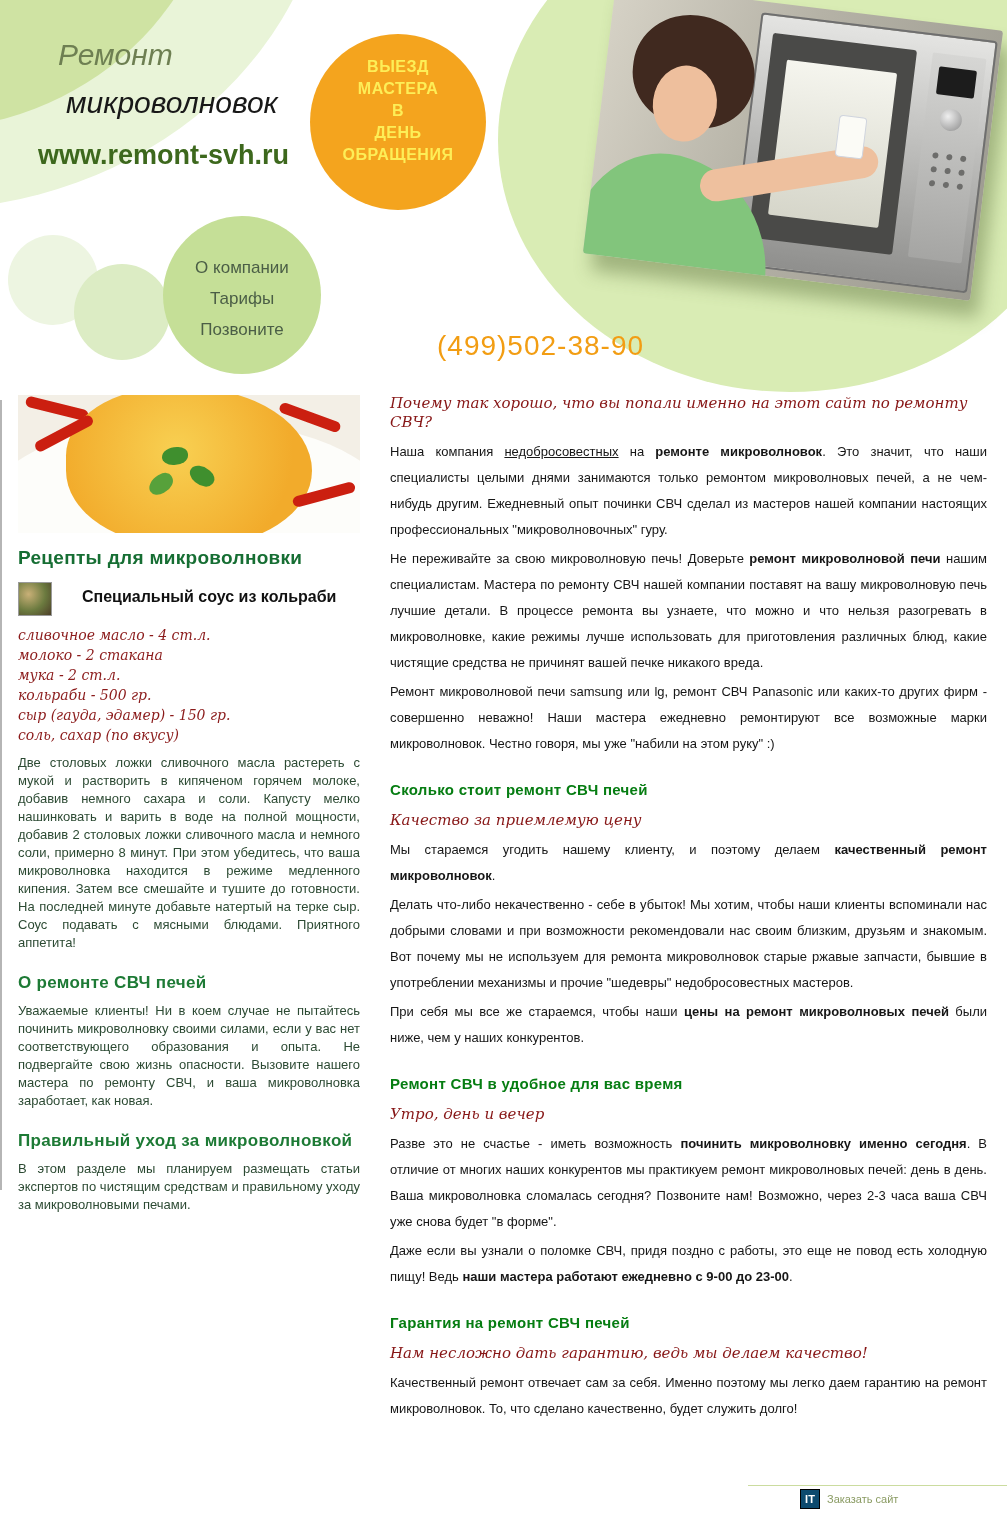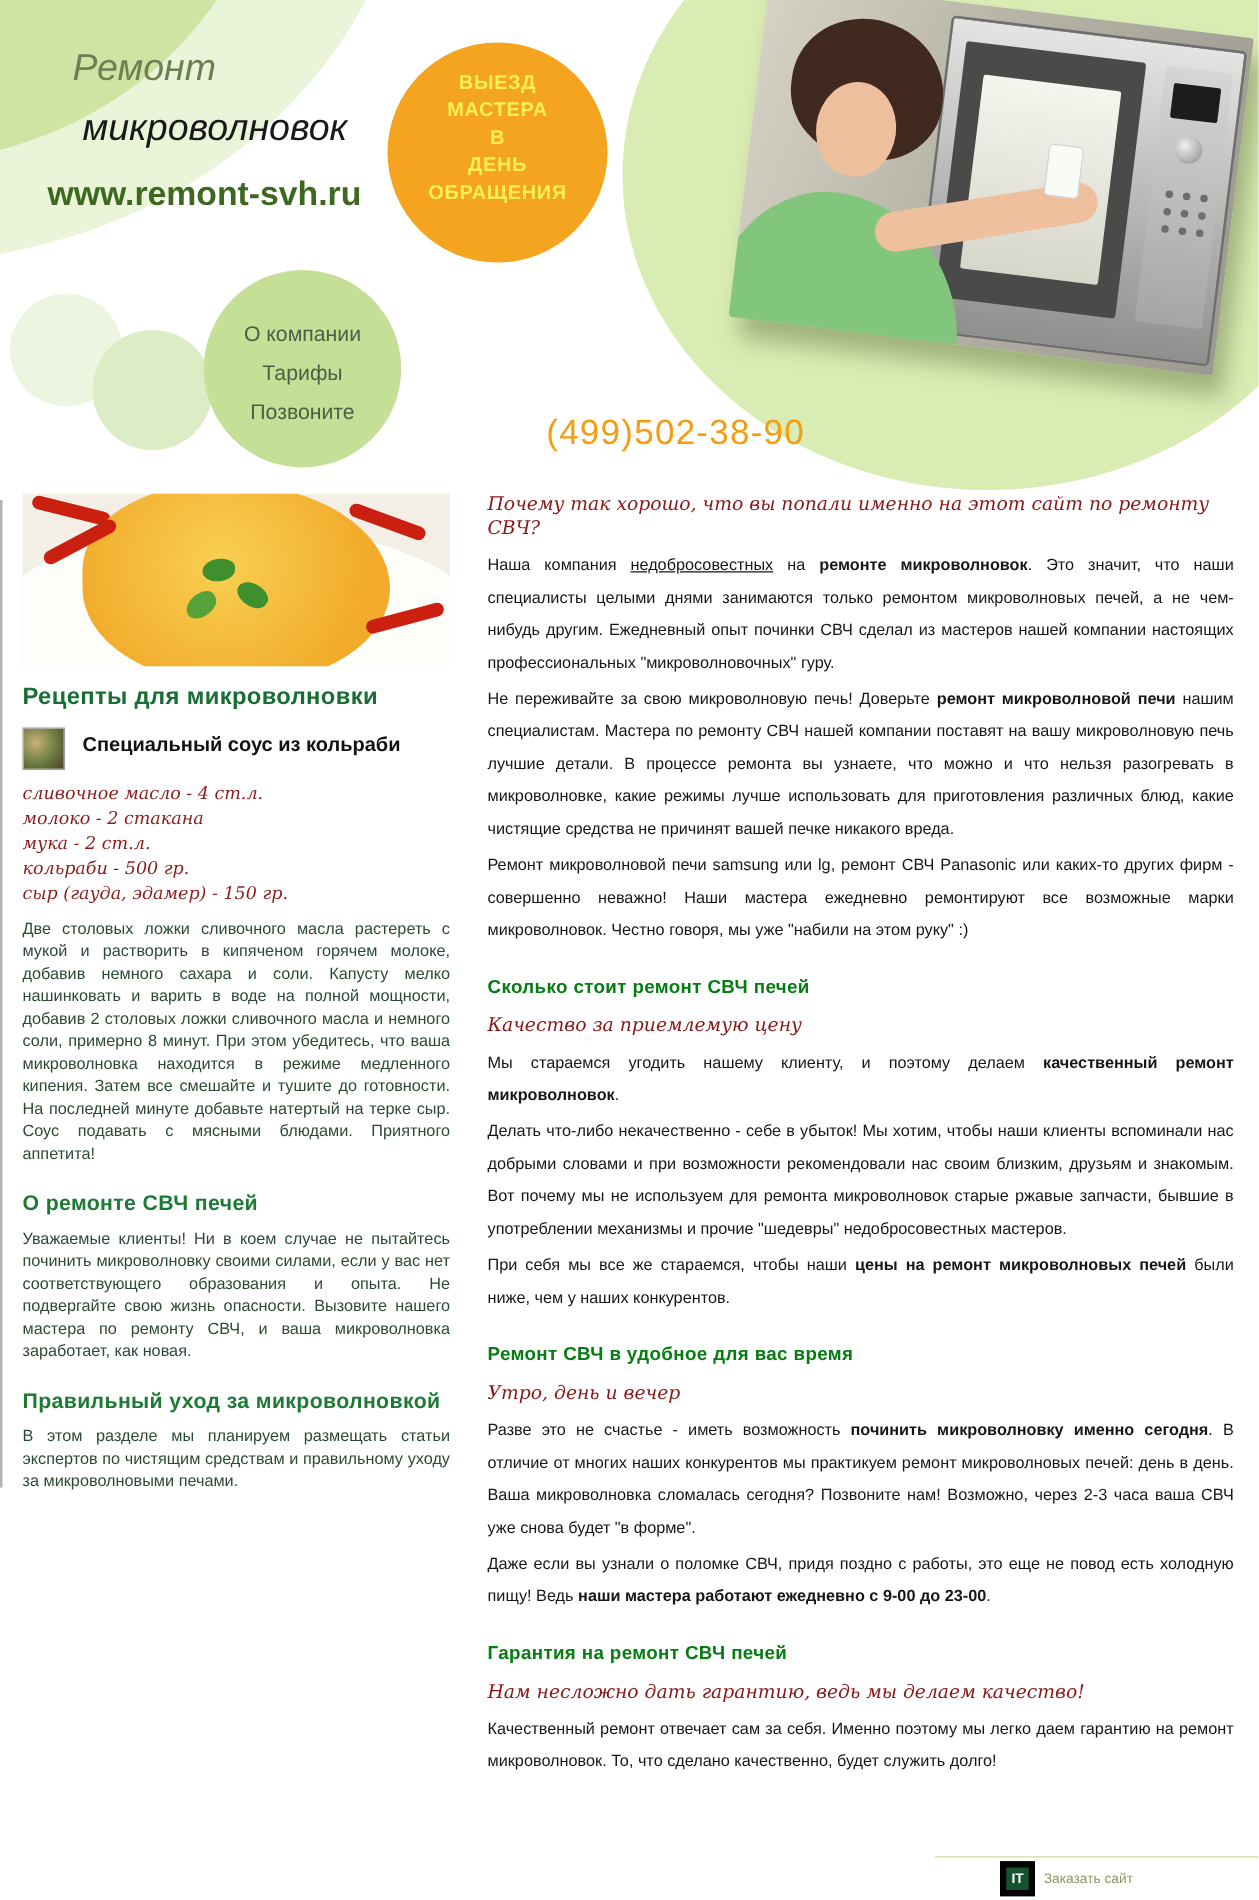--- a/index.html
+++ b/index.html
@@ -63,21 +63,21 @@
   .food .chili{position:absolute;width:64px;height:11px;background:#cb1f10;border-radius:6px;}
   .food .c1{left:4%;top:24%;transform:rotate(-28deg);}
   .food .c2{left:76%;top:12%;transform:rotate(20deg);}
   .food .c3{left:80%;top:68%;transform:rotate(-15deg);}
   .food .c4{left:2%;top:6%;transform:rotate(14deg);}
   .food .leaf{position:absolute;width:26px;height:18px;background:#3f8f2e;border-radius:60% 40% 55% 45%;}
   .food .l1{left:42%;top:38%;}
   .food .l2{left:50%;top:52%;transform:rotate(40deg);}
   .food .l3{left:38%;top:58%;transform:rotate(-30deg);background:#57a13b;}
   .h-left{font-weight:bold;font-size:19px;color:#166e33;margin:14px 0 0 0;letter-spacing:.3px;}
-  .recipe-row{display:flex;align-items:flex-start;margin-top:13px;}
+  .recipe-row{display:flex;align-items:flex-start;margin-top:13px;gap:16px;}
   .thumb{width:32px;height:32px;border:1px solid #9a9a9a;flex:none;
          background:radial-gradient(circle at 30% 35%,#c9b077,#6b7a3f 55%,#4d3f28);}
   .recipe-title{font-weight:bold;font-size:16px;color:#111;margin:6px 0 0 14px;}
   .ingredients{margin-top:9px;font-style:italic;font-family:"DejaVu Serif",serif;
          font-size:14px;line-height:20px;color:#8b1b1b;}
   .body-left{margin-top:9px;font-size:13px;line-height:18px;color:#2c4a33;text-align:justify;}
   .h-left2{font-weight:bold;font-size:17px;color:#1d7a35;margin:21px 0 0 0;letter-spacing:.3px;}
 
   
   .col-right{position:absolute;left:390px;top:394px;width:597px;z-index:2;}
@@ -85,21 +85,21 @@
   .h-main{font-weight:bold;font-size:15px;color:#067d12;margin:0 0 13px 0;letter-spacing:.3px;}
   .sub{font-style:italic;font-family:"DejaVu Serif",serif;font-size:15px;line-height:19px;
        color:#871616;margin:0 0 7px 0;}
   .col-right p{margin:0 0 3px 0;font-size:13px;line-height:26px;text-align:justify;color:#161616;}
   .b{font-weight:bold;}
   .u{text-decoration:underline;}
 
   
   .footer-line{position:absolute;left:748px;top:1485px;width:259px;height:1px;background:#cbdc9f;z-index:2;}
   .footer{position:absolute;left:800px;top:1489px;display:flex;align-items:center;z-index:2;cursor:pointer;text-decoration:none;}
-  .it-logo{width:18px;height:18px;background:#14532d;border:5px solid #000000;color:#fff;
+  .it-logo{width:18px;height:18px;background:#0c4a6e;border:1px solid #000000;color:#fff;
            font-weight:bold;font-size:11px;display:flex;align-items:center;justify-content:center;}
   .order-label{margin-left:7px;font-size:11px;color:#8a9b63;}
 </style>
 </head>
 <body>
 
 <div class="page">
 
   <svg class="decor" width="1007" height="1520" viewBox="0 0 1007 1520">
     <ellipse cx="790" cy="140" rx="292" ry="252" fill="#d9ecb4"></ellipse>
@@ -167,20 +167,21 @@
     <div class="recipe-row">
       <div class="thumb"></div>
       <div class="recipe-title">Специальный соус из кольраби</div>
     </div>
     <div class="ingredients">
       <div>сливочное масло - 4 ст.л.</div>
       <div>молоко - 2 стакана</div>
       <div>мука - 2 ст.л.</div>
       <div>кольраби - 500 гр.</div>
       <div>сыр (гауда, эдамер) - 150 гр.</div>
+      <div>соль, сахар (по вкусу)</div>
     </div>
     <div class="body-left">Две столовых ложки сливочного масла растереть с мукой и растворить в кипяченом горячем молоке, добавив немного сахара и соли. Капусту мелко нашинковать и варить в воде на полной мощности, добавив 2 столовых ложки сливочного масла и немного соли, примерно 8 минут. При этом убедитесь, что ваша микроволновка находится в режиме медленного кипения. Затем все смешайте и тушите до готовности. На последней минуте добавьте натертый на терке сыр. Соус подавать с мясными блюдами. Приятного аппетита!</div>
     <div class="h-left2">О ремонте СВЧ печей</div>
     <div class="body-left">Уважаемые клиенты! Ни в коем случае не пытайтесь починить микроволновку своими силами, если у вас нет соответствующего образования и опыта. Не подвергайте свою жизнь опасности. Вызовите нашего мастера по ремонту СВЧ, и ваша микроволновка заработает, как новая.</div>
     <div class="h-left2">Правильный уход за микроволновкой</div>
     <div class="body-left">В этом разделе мы планируем размещать статьи экспертов по чистящим средствам и правильному уходу за микроволновыми печами.</div>
   </div>
 
   <div class="col-right">
     <div class="section">

